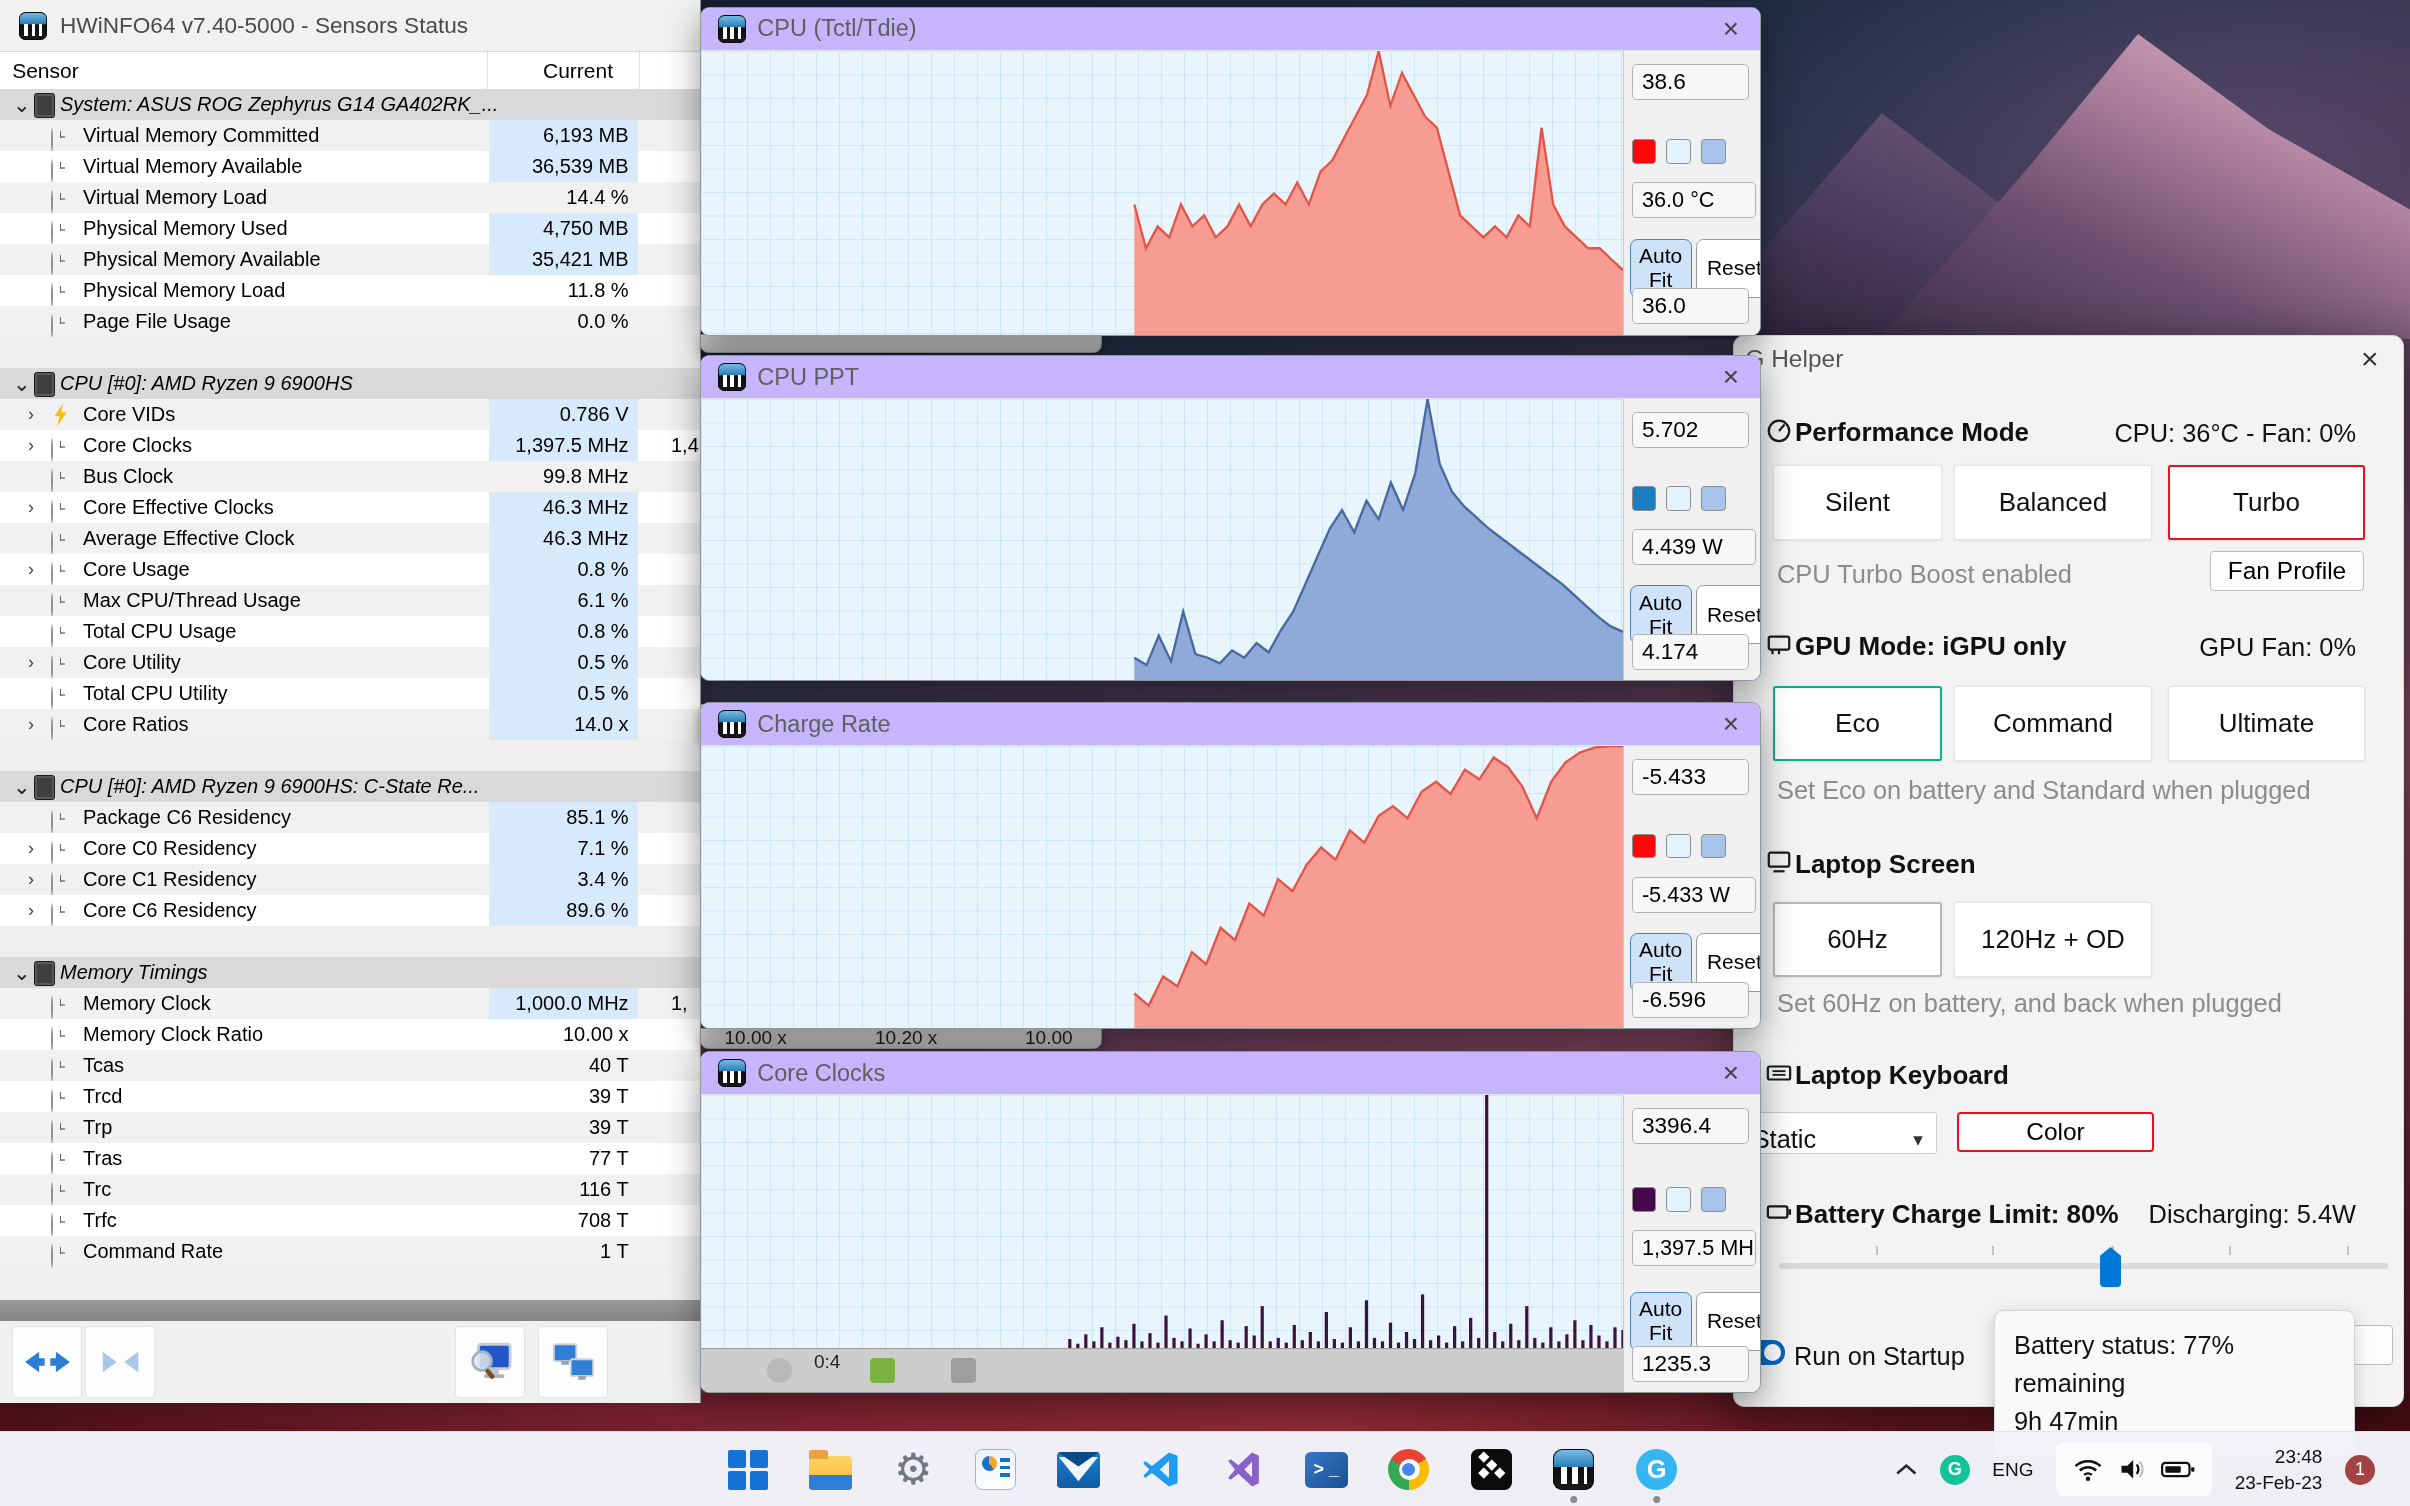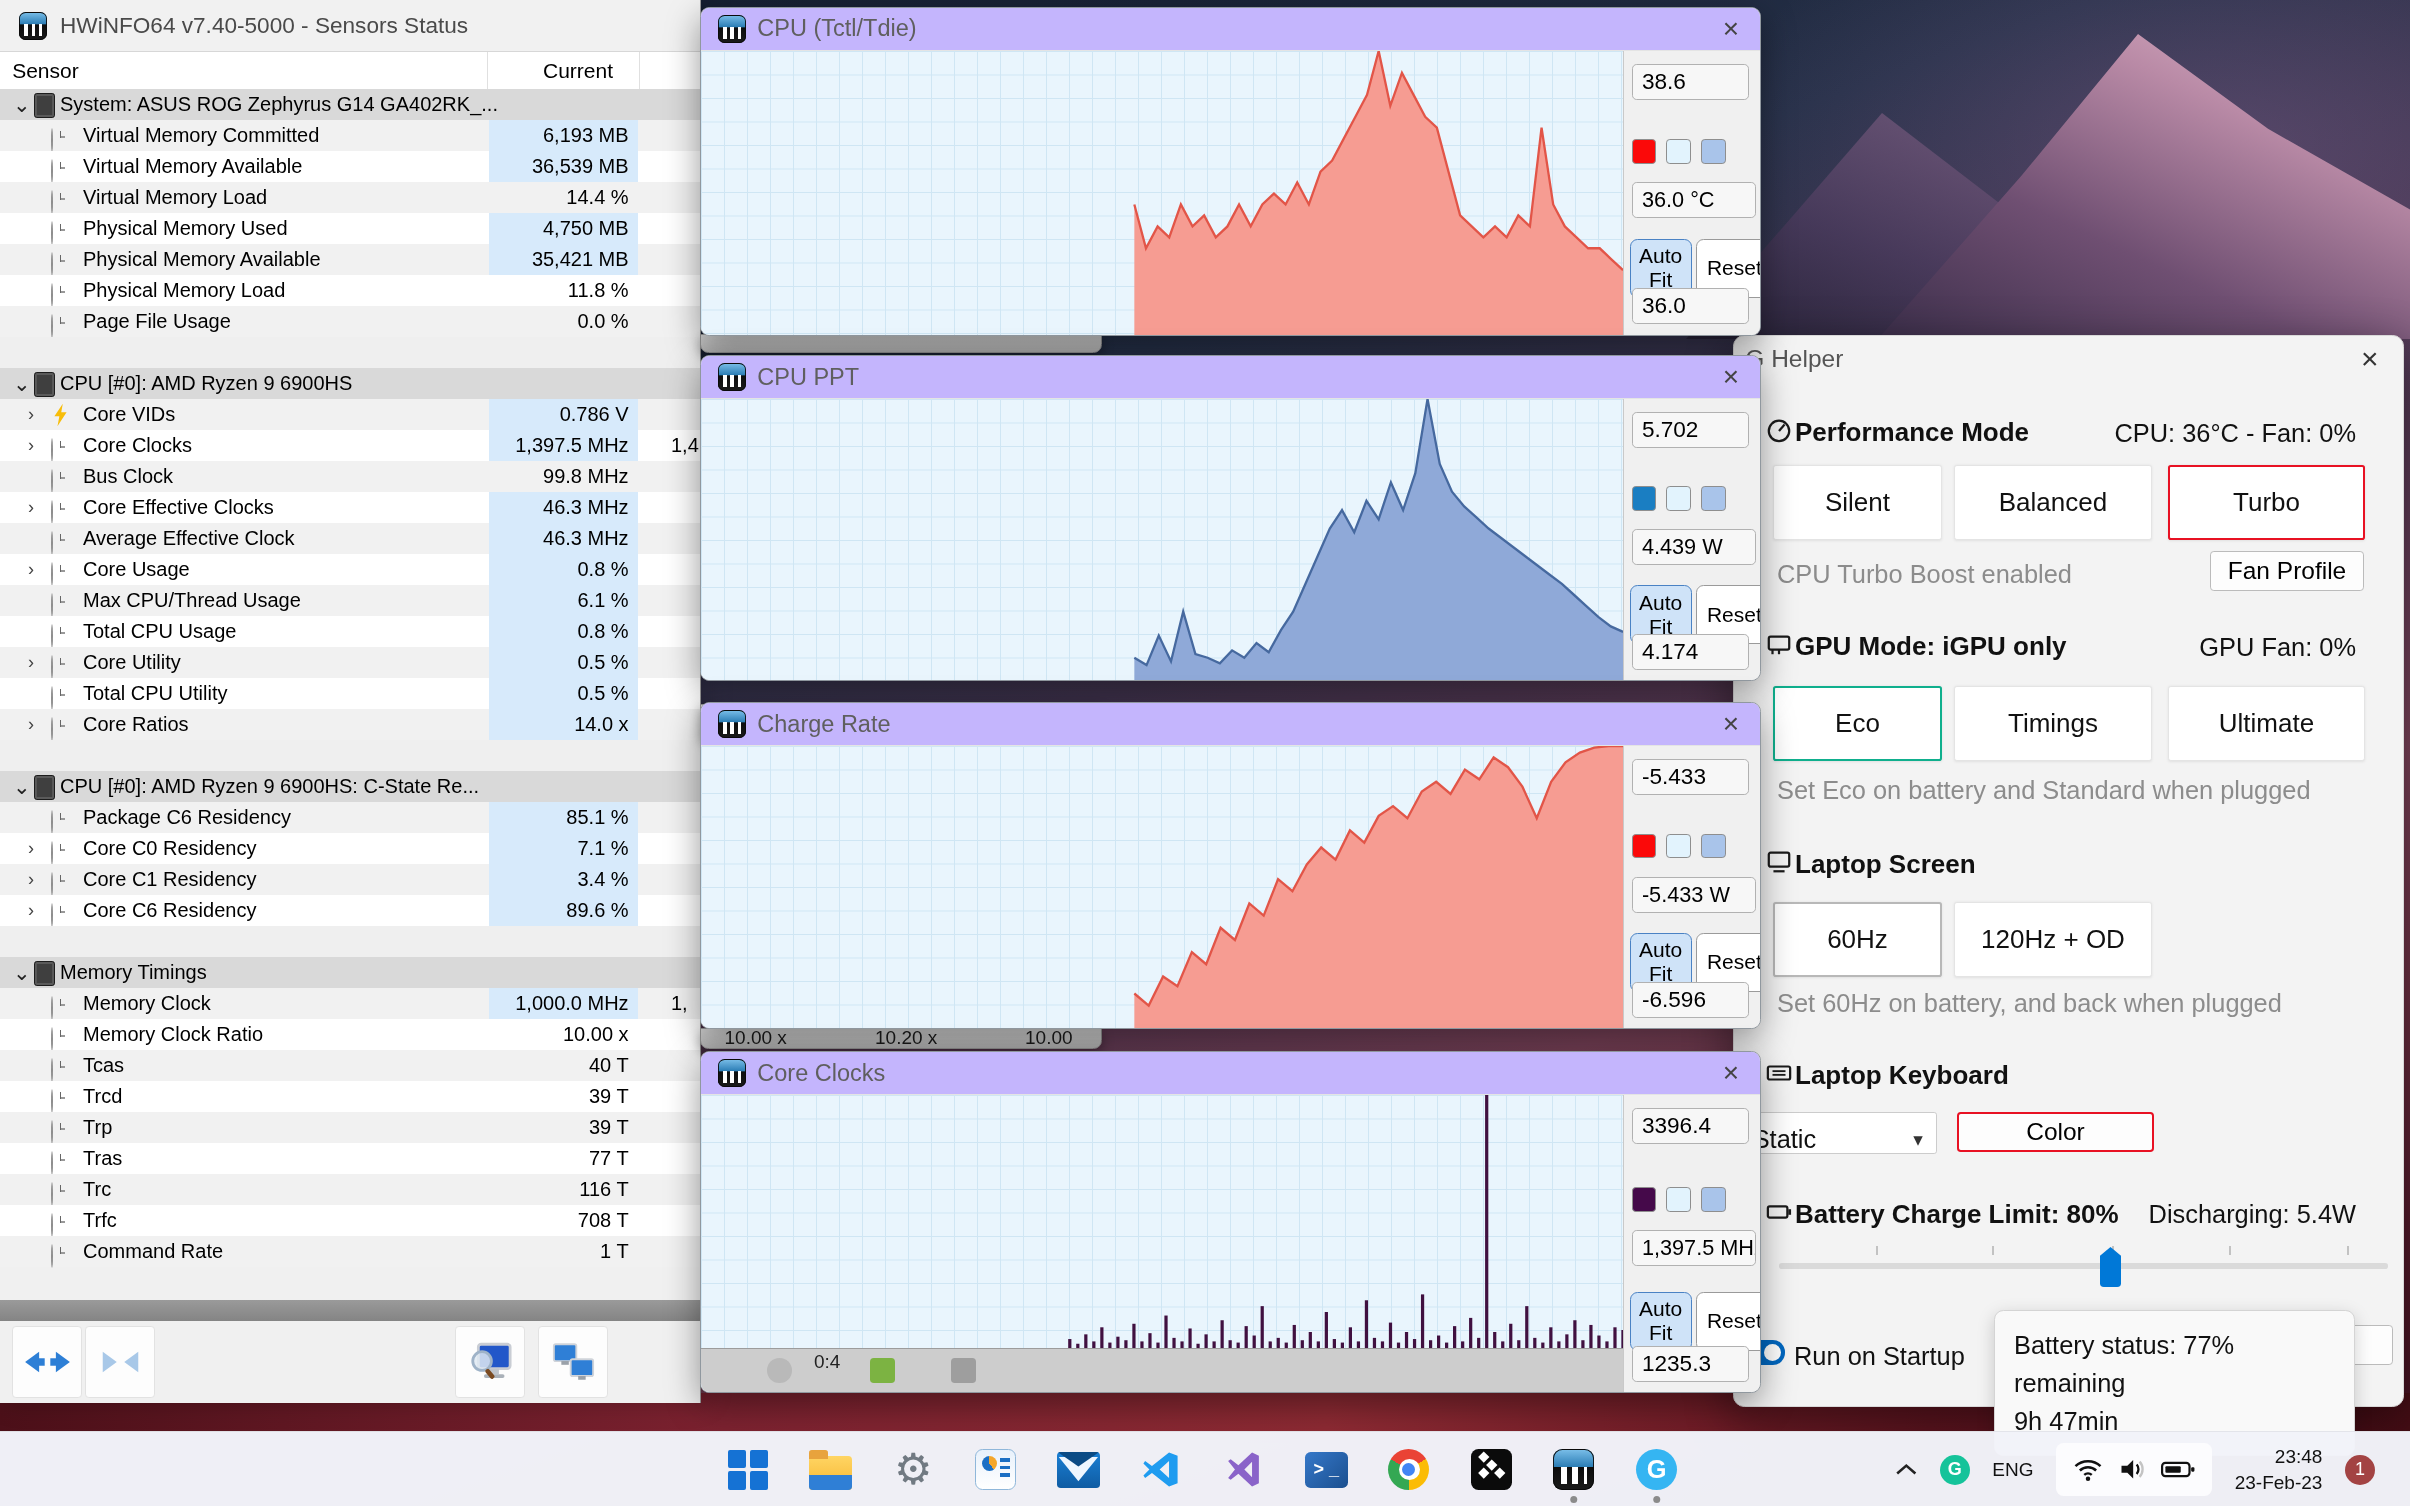--- a/index.html
+++ b/index.html
@@ -26,21 +26,21 @@
   .hw-colhead .c1{position:absolute;left:12.2px;top:6.6px;font-size:21px;color:#000;}
   .hw-colhead .c2{position:absolute;left:489px;width:124px;top:6.6px;font-size:21px;color:#000;text-align:right;}
   .hw-colsep{position:absolute;top:0;bottom:0;width:0.9px;background:#e0e0e0;}
   #sensor-rows{position:absolute;left:0;right:0;top:89px;}
   .srow{position:relative;height:31px;line-height:31px;font-size:20px;color:#000;}
   .srow.bg-g{background:#f1f1f1;} .srow.bg-w{background:#ffffff;}
   .srow.hdr{background:#d9d9d9;} .srow.spacer{background:#efefef;}
   .srow .chev{position:absolute;left:13px;top:0;width:21px;color:#222;font-size:21px;}
   .srow .chev.r{left:28px;font-size:18px;color:#444;}
   .srow .lbl{position:absolute;left:83px;white-space:nowrap;}
-  .srow.hdr .lbl{left:60px;}
+  .srow.hdr .lbl{left:60px;font-style:italic;}
   .srow .val{position:absolute;left:489px;width:149px;text-align:right;padding-right:9.4px;box-sizing:border-box;}
   .srow .val.hl{background:#d7eafb;}
   .srow .extra{position:absolute;left:671px;white-space:nowrap;}
   .ric{position:absolute;left:51px;top:4.7px;}
   .srow.hdr .ric{left:34px;top:3.8px;}
   .ic-clock{width:21px;height:21px;border-radius:50%;border:1.9px solid #8e8e8e;box-sizing:border-box;
             background:radial-gradient(circle at 35% 35%,#ffffff 55%,#d8d8d8);position:relative;}
   .ic-clock::after{content:"";position:absolute;left:7.5px;top:2.8px;width:1.9px;height:6.6px;background:#666;}
   .ic-clock::before{content:"";position:absolute;left:7.5px;top:7.5px;width:5.6px;height:1.9px;background:#999;}
   .ic-chip{width:19px;height:23.5px;background:#3f3f3f;border:0.9px solid #1d1d1d;border-radius:2.8px;box-shadow:inset 0 0 0 1.9px #5a5a5a;}
@@ -513,21 +513,21 @@
     <button class="gh-smallbtn" style="left:476px;top:215px;width:154px">Fan Profile</button>
 
     <svg class="gh-icon" style="left:32px;top:295px" viewBox="0 0 28 28">
         <rect x="3" y="6" width="22" height="14" rx="2" fill="none" stroke="#1b1b1b" stroke-width="2.4"></rect>
         <line x1="7" y1="20" x2="7" y2="25" stroke="#1b1b1b" stroke-width="2.4"></line>
         <line x1="14" y1="20" x2="14" y2="25" stroke="#1b1b1b" stroke-width="2.4"></line>
       </svg>
     <div class="gh-head" style="left:61px;top:295px">GPU Mode: iGPU only</div>
     <div class="gh-status" style="top:297px">GPU Fan: 0%</div>
     <button class="gh-btn sel-green" style="left:39px;top:350px;width:169px">Eco</button>
-    <button class="gh-btn" style="left:220px;top:350px;width:198px">Timings</button>
+    <button class="gh-btn" style="left:220px;top:350px;width:198px">Command</button>
     <button class="gh-btn" style="left:434px;top:350px;width:197px">Ultimate</button>
     <div class="gh-note" style="left:43px;top:440px">Set Eco on battery and Standard when plugged</div>
 
     <svg class="gh-icon" style="left:32px;top:513px" viewBox="0 0 28 28">
         <rect x="3" y="4" width="22" height="15" rx="2" fill="none" stroke="#1b1b1b" stroke-width="2.4"></rect>
         <line x1="8" y1="24" x2="20" y2="24" stroke="#1b1b1b" stroke-width="2.4"></line>
       </svg>
     <div class="gh-head" style="left:61px;top:513px">Laptop Screen</div>
     <button class="gh-btn sel-gray" style="left:39px;top:566px;width:169px">60Hz</button>
     <button class="gh-btn" style="left:220px;top:566px;width:198px">120Hz + OD</button>

